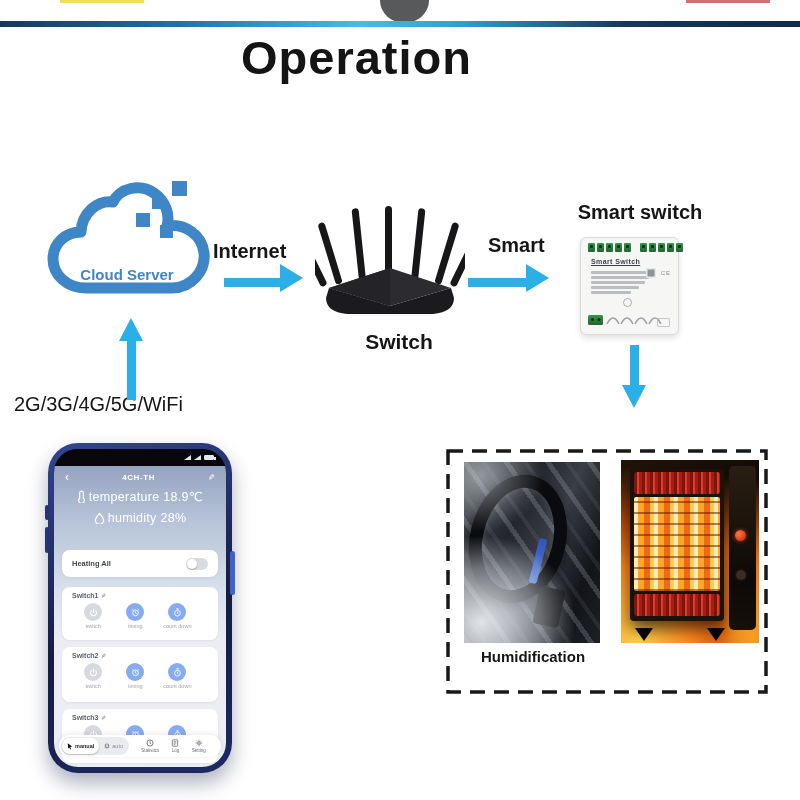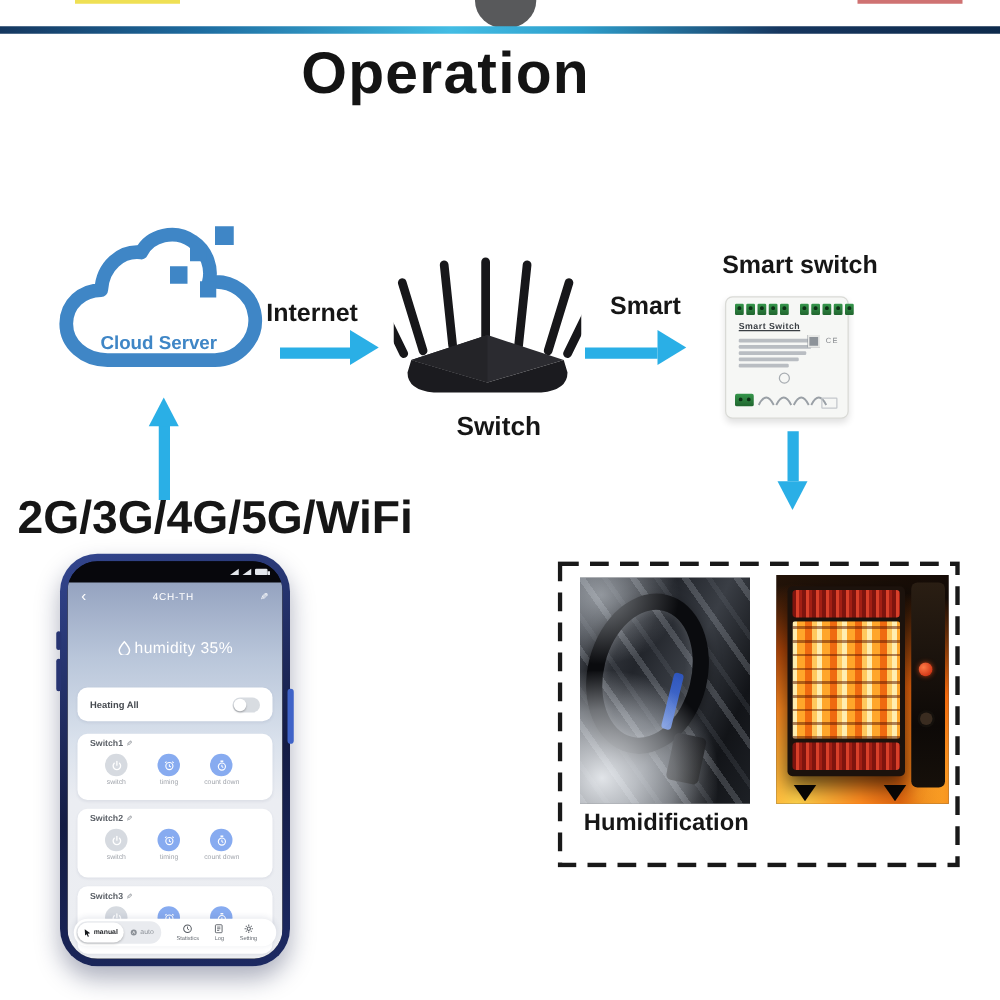--- a/index.html
+++ b/index.html
@@ -116,21 +116,21 @@
   .screen { position:relative; width:172px; height:318px; border-radius:24px; overflow:hidden; background:#07070c; }
   .statusbar { position:absolute; left:0; top:0; right:0; height:17px; background:#07070c;
     display:flex; justify-content:flex-end; align-items:center; gap:3px; padding:0 12px; }
   .sig { width:0; height:0; border-left:7px solid transparent; border-bottom:5px solid #e3e6ec; }
   .batt { width:10px; height:5px; border:1px solid #e3e6ec; border-radius:1px; position:relative; background:#e3e6ec; }
   .batt::after { content:""; position:absolute; right:-2.5px; top:1px; width:1.5px; height:3px; background:#e3e6ec; }
   .app { position:absolute; left:0; top:17px; right:0; bottom:0;
     background:linear-gradient(180deg,#95a3c0 0%,#b9c6da 20%,#d9e1ec 42%,#ebedf2 58%,#eceef2 100%); }
   .app-header { position:absolute; left:0; top:3px; width:100%; height:16px; display:flex; align-items:center; padding:0 11px; color:#fff; }
   .back-ic { font-size:12px; line-height:12px; }
-  .app-title { flex:1; text-align:center; font-size:8px; font-weight:normal; letter-spacing:.6px; }
+  .app-title { flex:1; text-align:center; font-size:8px; font-weight:bold; letter-spacing:.6px; }
   .edit-ic { font-size:8px; transform:scaleX(-1); }
   .sense-row { position:absolute; width:100%; text-align:center; color:#fff; font-size:12.5px; letter-spacing:.3px; }
   .sense-row svg { vertical-align:-2px; margin-right:3px; }
   .card { position:absolute; left:8px; right:8px; background:#fff; border-radius:8px; box-shadow:0 1px 2px rgba(60,80,120,.08); }
   .card-all { top:84px; height:27px; display:flex; align-items:center; justify-content:space-between; padding:0 10px; }
   .card-all-label { font-size:7.5px; font-weight:bold; color:#45494f; }
   .toggle { width:22px; height:12px; border-radius:6px; background:#d8dce1; position:relative; }
   .toggle .knob { position:absolute; left:1px; top:1px; width:10px; height:10px; border-radius:50%; background:#fff; box-shadow:0 1px 1.5px rgba(0,0,0,.25); }
   .sw-card { padding:5px 10px 6px; }
   .sw-head { display:flex; align-items:center; gap:3px; font-size:7px; font-weight:bold; color:#5a5f66; }
@@ -145,21 +145,21 @@
     box-shadow:0 -1px 5px rgba(40,60,100,.12); display:flex; align-items:center; padding:2px 3px 2px 2px; }
   .mode-capsule { height:18px; background:#e9ebef; border-radius:9px; display:flex; align-items:center; padding:1px; }
   .mode-manual { height:16px; background:#fff; border-radius:8px; display:flex; align-items:center; gap:2px; padding:0 5px;
     box-shadow:0 1px 2px rgba(0,0,0,.22); font-size:5.5px; font-weight:bold; color:#1c1e22; }
   .mode-auto { display:flex; align-items:center; gap:2px; padding:0 5px; font-size:5.5px; color:#8b9097; }
   .nav-items { flex:1; display:flex; justify-content:space-evenly; }
   .nav-item { display:flex; flex-direction:column; align-items:center; gap:1px; }
   .nav-label { font-size:4.5px; color:#6b7077; }
 
   
-  .sub-label { position:absolute; text-align:center; font-size:19px; font-weight:600; color:#161616; }
+  .sub-label { position:absolute; text-align:center; font-size:15px; font-weight:600; color:#161616; }
 </style>
 </head>
 <body>
 
 <div class="stage">
 
   <div class="deco-yellow"></div>
   <div class="deco-red"></div>
   <div class="deco-circle"></div>
   <div class="deco-bar"></div>
@@ -237,21 +237,21 @@
       </g>
     </svg>
     <div class="sd-term2"></div>
     <div class="sd-box"></div>
   </div>
   <div class="arrow arrow-down" style="left:622px; top:345px; width:25px; height:63px;">
     <div class="bar"></div>
       <div class="head"></div>
   </div>
 
-  <div class="flow-label" style="left:14px; top:393px; font-size:37px; font-weight:bold;">2G/3G/4G/5G/WiFi</div>
+  <div class="flow-label" style="left:14px; top:393px; font-size:20px; font-weight:normal;">2G/3G/4G/5G/WiFi</div>
   <div class="arrow arrow-up" style="left:119px; top:318px; width:25px; height:82px;">
     <div class="bar"></div>
       <div class="head"></div>
   </div>
 
   <svg class="dash-box" width="322" height="245">
     <rect x="2" y="2" width="318" height="241" fill="none" stroke="#191919" stroke-width="3.5" stroke-dasharray="15 9"></rect>
   </svg>
 
   <div class="humidifier">
@@ -292,25 +292,30 @@
       </div>
 
       <div class="app">
 
         <div class="app-header">
           <span class="back-ic">‹</span>
           <span class="app-title">4CH-TH</span>
           <span class="edit-ic">✎</span>
         </div>
 
+        <div class="sense-row" style="top:23px;">
+          <svg width="9" height="13" viewBox="0 0 10 14">
+            <path d="M5,1 a2,2 0 0 1 2,2 v6 a3.2,3.2 0 1 1 -4,0 V3 a2,2 0 0 1 2,-2 Z" fill="none" stroke="#fff" stroke-width="1.3"></path>
+          </svg><span>temperature</span>&nbsp;<span>18.9℃</span>
+        </div>
 
         <div class="sense-row" style="top:45px;">
           <svg width="11" height="12" viewBox="0 0 12 13">
             <path d="M6,1.5 C9,5 10.5,7 10.5,9 a4.5,4.5 0 1 1 -9,0 C1.5,7 3,5 6,1.5 Z" fill="none" stroke="#fff" stroke-width="1.3"></path>
-          </svg><span>humidity</span>&nbsp;<span>35%</span>
+          </svg><span>humidity</span>&nbsp;<span>28%</span>
         </div>
 
         <div class="card card-all">
           <span class="card-all-label">Heating All</span>
           <span class="toggle">
               <span class="knob"></span>
             </span>
         </div>
 
         <div class="card sw-card" style="top:121px; height:53px;">

